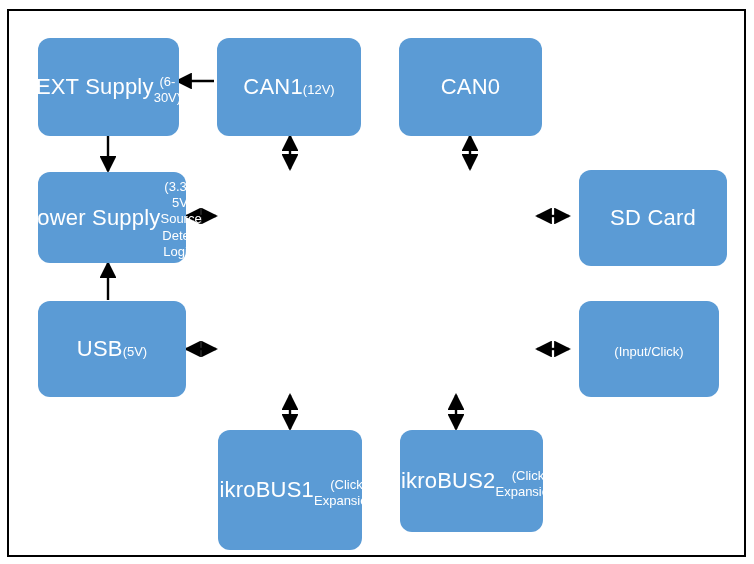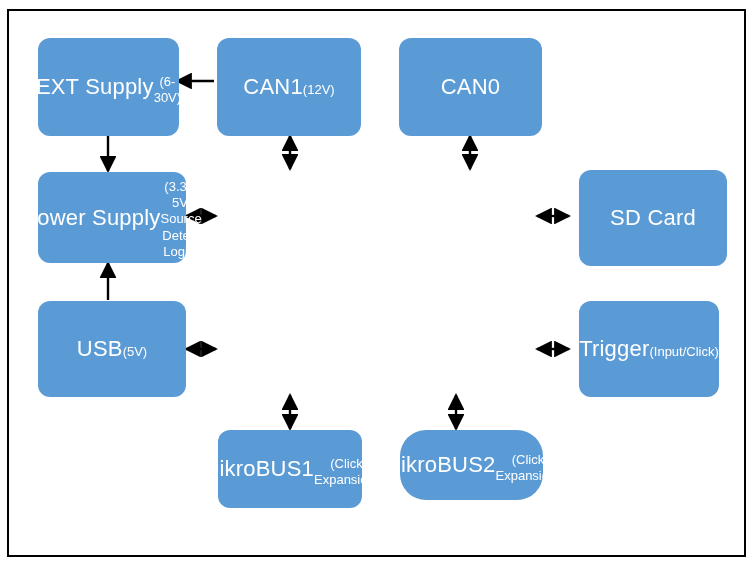--- a/index.html
+++ b/index.html
@@ -148,28 +148,27 @@
       <div class="title">USB</div>
       <div class="sub">(5V)</div>
     </div>
 
 
     <div class="block" style="left:570px; top:159px; width:148px; height:96px;">
       <div class="title">SD Card</div>
     </div>
 
     <div class="block" style="left:570px; top:290px; width:140px; height:96px;">
-      <div class="title">Trigger</div>
       <div class="sub">(Input/Click)</div>
     </div>
 
-    <div class="block" style="left:209px; top:419px; width:144px; height:78px;">
+    <div class="block" style="left:209px; top:419px; width:144px; height:120px;">
       <div class="title">mikroBUS1</div>
       <div class="sub">(Click Expansion)</div>
     </div>
 
-    <div class="block" style="left:391px; top:419px; width:143px; height:70px;border-radius:26px;">
+    <div class="block" style="left:391px; top:419px; width:143px; height:102px;">
       <div class="title">mikroBUS2</div>
       <div class="sub">(Click Expansion)</div>
     </div>
 
   </div>
 </div>
 
 </body></html>

